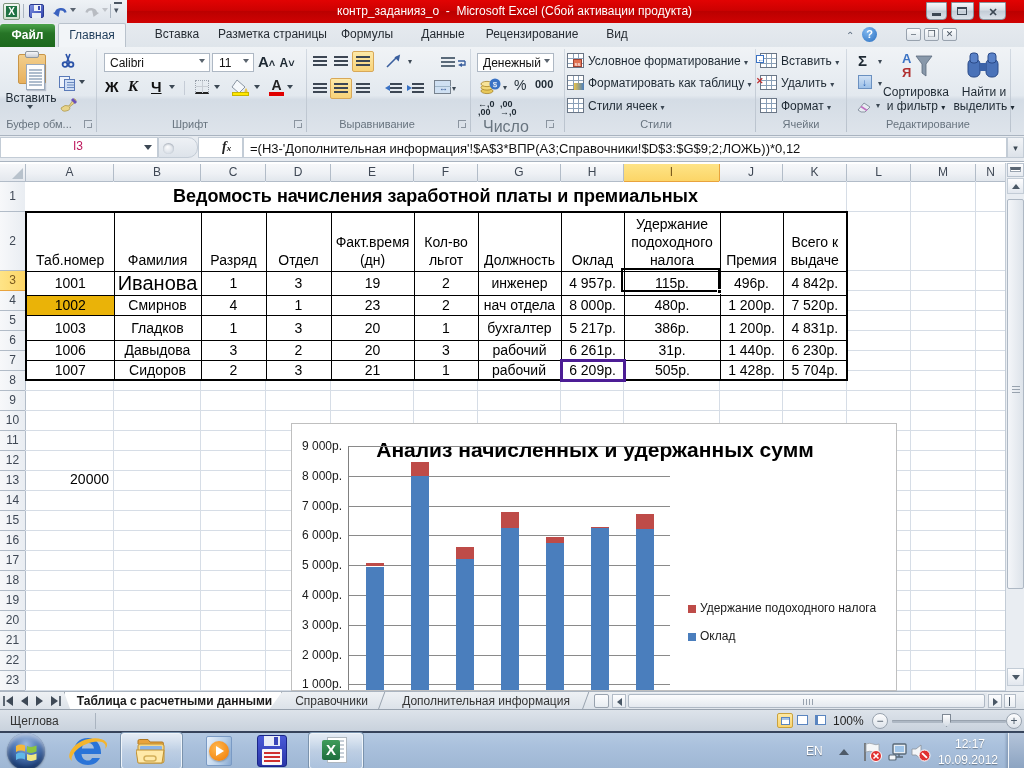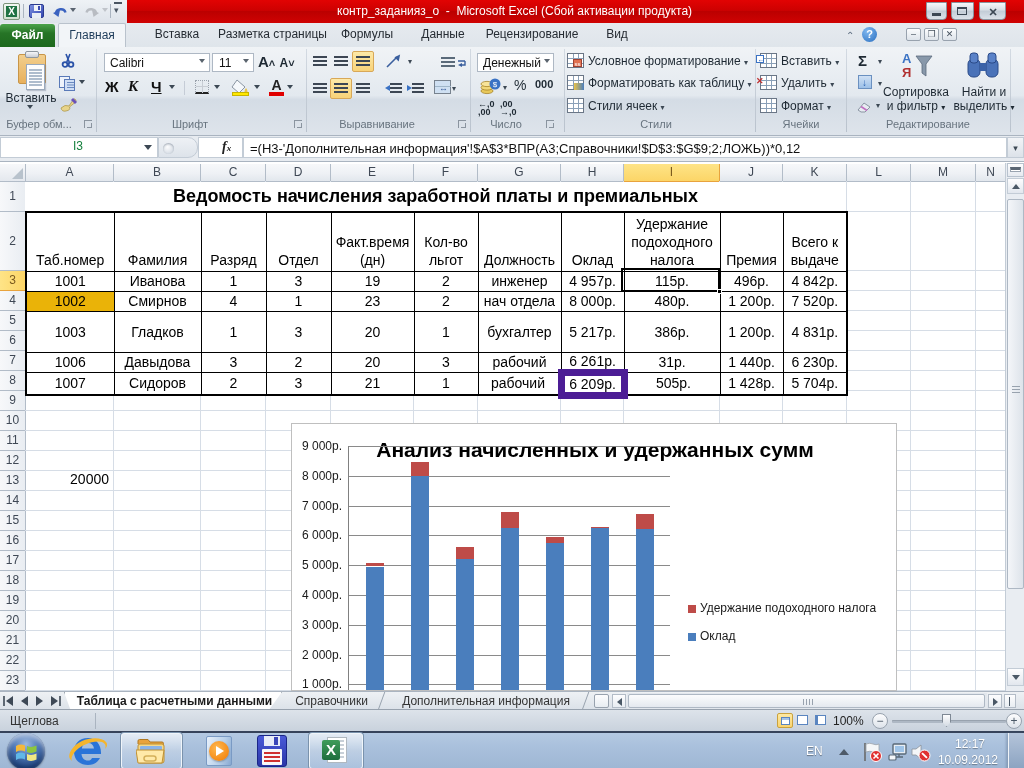--- a/index.html
+++ b/index.html
@@ -64,21 +64,21 @@
 <div class="a" style="left:96px;top:2px;width:1px;height:83px;background:linear-gradient(#d3dae2,#b9c2cd);"></div>
 <div class="a" style="left:306px;top:2px;width:1px;height:83px;background:linear-gradient(#d3dae2,#b9c2cd);"></div>
 <div class="a" style="left:470px;top:2px;width:1px;height:83px;background:linear-gradient(#d3dae2,#b9c2cd);"></div>
 <div class="a" style="left:564px;top:2px;width:1px;height:83px;background:linear-gradient(#d3dae2,#b9c2cd);"></div>
 <div class="a" style="left:755px;top:2px;width:1px;height:83px;background:linear-gradient(#d3dae2,#b9c2cd);"></div>
 <div class="a" style="left:846px;top:2px;width:1px;height:83px;background:linear-gradient(#d3dae2,#b9c2cd);"></div>
 <div class="a" style="left:1010px;top:2px;width:1px;height:83px;background:linear-gradient(#d3dae2,#b9c2cd);"></div>
 <div class="a" style="left:-31px;top:71px;width:140px;text-align:center;font-size:11px;color:#68747f;">Буфер обм...</div>
 <div class="a" style="left:120px;top:71px;width:140px;text-align:center;font-size:11px;color:#68747f;">Шрифт</div>
 <div class="a" style="left:307px;top:71px;width:140px;text-align:center;font-size:11px;color:#68747f;">Выравнивание</div>
-<div class="a" style="left:436px;top:71px;width:140px;text-align:center;font-size:11px;color:#68747f;">Число</div>
+<div class="a" style="left:436px;top:71px;width:140px;text-align:center;font-size:16px;color:#68747f;">Число</div>
 <div class="a" style="left:586px;top:71px;width:140px;text-align:center;font-size:11px;color:#68747f;">Стили</div>
 <div class="a" style="left:731px;top:71px;width:140px;text-align:center;font-size:11px;color:#68747f;">Ячейки</div>
 <div class="a" style="left:858px;top:71px;width:140px;text-align:center;font-size:11px;color:#68747f;">Редактирование</div>
 <div class="a" style="left:84px;top:73px;width:8px;height:8px;border-left:1px solid #8a949f;border-top:1px solid #8a949f;">
         <div class="a" style="left:2px;top:2px;width:5px;height:5px;border-right:1.5px solid #8a949f;border-bottom:1.5px solid #8a949f;"></div>
       </div>
 <div class="a" style="left:294px;top:73px;width:8px;height:8px;border-left:1px solid #8a949f;border-top:1px solid #8a949f;">
         <div class="a" style="left:2px;top:2px;width:5px;height:5px;border-right:1.5px solid #8a949f;border-bottom:1.5px solid #8a949f;"></div>
       </div>
 <div class="a" style="left:458px;top:73px;width:8px;height:8px;border-left:1px solid #8a949f;border-top:1px solid #8a949f;">
@@ -267,21 +267,21 @@
           <rect x="2" y="8" width="12" height="18" rx="5" fill="#4a72b8" stroke="#2a4a88" stroke-width="1"></rect>
           <rect x="20" y="8" width="12" height="18" rx="5" fill="#4a72b8" stroke="#2a4a88" stroke-width="1"></rect>
           <rect x="4" y="2" width="8" height="10" rx="3" fill="#5a82c8" stroke="#2a4a88" stroke-width="1"></rect>
           <rect x="22" y="2" width="8" height="10" rx="3" fill="#5a82c8" stroke="#2a4a88" stroke-width="1"></rect>
           <rect x="14" y="12" width="6" height="8" fill="#3a62a8"></rect>
         </svg></div>
 <div class="a" style="left:948px;top:38px;width:72px;font-size:12px;color:#1e2933;text-align:center;">Найти и<br>выделить <span style="font-size:8px;">▾</span></div>
 </div>
 <div class="a" style="left:0;top:136px;width:1024px;height:26px;background:#e7ebf0;border-bottom:1px solid #aab4c0;">
 <div class="a" style="left:0px;top:1px;width:158px;height:21px;background:#fff;border:1px solid #c3ccd6;"></div>
-<div class="a" style="left:58px;top:3px;width:40px;font-size:12px;color:#15803d;text-align:center;">I3</div>
+<div class="a" style="left:58px;top:3px;width:40px;font-size:12px;color:#be185d;text-align:center;">I3</div>
 <div class="a" style="left:144px;top:9px;width:0;height:0;border-left:4px solid transparent;border-right:4px solid transparent;border-top:5px solid #3c4854;"></div>
 <div class="a" style="left:158px;top:1px;width:40px;height:21px;background:linear-gradient(#eef1f5,#dde3ea);border:1px solid #c3ccd6;border-radius:0 10px 10px 0;">
         <div class="a" style="left:4px;top:5px;width:11px;height:11px;border-radius:50%;background:radial-gradient(circle at 40% 35%,#fdfdfe,#c9d2dc);box-shadow:inset 0 1px 2px rgba(120,130,145,.6);"></div>
       </div>
 <div class="a" style="left:198px;top:1px;width:45px;height:21px;background:#fff;border:1px solid #c3ccd6;"></div>
 <div class="a" style="left:222px;top:3px;width:20px;height:17px;font-family:'Liberation Serif',serif;font-style:italic;font-weight:bold;font-size:14px;color:#222;">f<span style="font-size:9px;">x</span></div>
 <div class="a" style="left:243px;top:1px;width:764px;height:21px;background:#fff;border:1px solid #c3ccd6;"></div>
 <div class="a" style="left:250px;top:5px;width:750px;font-size:13px;color:#111;white-space:nowrap;">=(H3-'Дополнительная информация'!$A$3*ВПР(A3;Справочники!$D$3:$G$9;2;ЛОЖЬ))*0,12</div>
 <div class="a" style="left:1007px;top:1px;width:17px;height:21px;background:linear-gradient(#f2f4f7,#dce2e9);border:1px solid #c3ccd6;color:#3c4854;font-size:9px;text-align:center;line-height:20px;">▾</div>
 </div>
@@ -366,21 +366,21 @@
             <td style="border:1px solid #000;background:#fff;text-align:center;vertical-align:bottom;font-size:14px;padding:0 0 2px 0;line-height:18px;">Факт.время<br>(дн)</td>
             <td style="border:1px solid #000;background:#fff;text-align:center;vertical-align:bottom;font-size:14px;padding:0 0 2px 0;line-height:18px;">Кол-во<br>льгот</td>
             <td style="border:1px solid #000;background:#fff;text-align:center;vertical-align:bottom;font-size:14px;padding:0 0 2px 0;line-height:18px;">Должность</td>
             <td style="border:1px solid #000;background:#fff;text-align:center;vertical-align:bottom;font-size:14px;padding:0 0 2px 0;line-height:18px;">Оклад</td>
             <td style="border:1px solid #000;background:#fff;text-align:center;vertical-align:bottom;font-size:14px;padding:0 0 2px 0;line-height:18px;">Удержание<br>подоходного<br>налога</td>
             <td style="border:1px solid #000;background:#fff;text-align:center;vertical-align:bottom;font-size:14px;padding:0 0 2px 0;line-height:18px;">Премия</td>
             <td style="border:1px solid #000;background:#fff;text-align:center;vertical-align:bottom;font-size:14px;padding:0 0 2px 0;line-height:18px;">Всего к<br>выдаче</td>
           </tr>
 <tr style="height:20px;">
             <td style="border:1px solid #000;background:#fff;text-align:center;vertical-align:middle;font-size:14px;padding:0;">1001</td>
-            <td style="border:1px solid #000;background:#fff;text-align:center;vertical-align:middle;font-size:14px;padding:0;">Иванова</td>
+            <td style="border:1px solid #000;background:#fff;text-align:center;vertical-align:middle;font-size:20px;padding:0;">Иванова</td>
             <td style="border:1px solid #000;background:#fff;text-align:center;vertical-align:middle;font-size:14px;padding:0;">1</td>
             <td style="border:1px solid #000;background:#fff;text-align:center;vertical-align:middle;font-size:14px;padding:0;">3</td>
             <td style="border:1px solid #000;background:#fff;text-align:center;vertical-align:middle;font-size:14px;padding:0;">19</td>
             <td style="border:1px solid #000;background:#fff;text-align:center;vertical-align:middle;font-size:14px;padding:0;">2</td>
             <td style="border:1px solid #000;background:#fff;text-align:center;vertical-align:middle;font-size:14px;padding:0;">инженер</td>
             <td style="border:1px solid #000;background:#fff;text-align:center;vertical-align:middle;font-size:14px;padding:0;">4 957р.</td>
             <td style="border:1px solid #000;background:#fff;text-align:center;vertical-align:middle;font-size:14px;padding:0;">115р.</td>
             <td style="border:1px solid #000;background:#fff;text-align:center;vertical-align:middle;font-size:14px;padding:0;">496р.</td>
             <td style="border:1px solid #000;background:#fff;text-align:center;vertical-align:middle;font-size:14px;padding:0;">4 842р.</td>
           </tr>
@@ -399,21 +399,21 @@
           </tr>
 <tr style="height:20px;">
             <td style="border:1px solid #000;background:#fff;text-align:center;vertical-align:middle;font-size:14px;padding:0;">1003</td>
             <td style="border:1px solid #000;background:#fff;text-align:center;vertical-align:middle;font-size:14px;padding:0;">Гладков</td>
             <td style="border:1px solid #000;background:#fff;text-align:center;vertical-align:middle;font-size:14px;padding:0;">1</td>
             <td style="border:1px solid #000;background:#fff;text-align:center;vertical-align:middle;font-size:14px;padding:0;">3</td>
             <td style="border:1px solid #000;background:#fff;text-align:center;vertical-align:middle;font-size:14px;padding:0;">20</td>
             <td style="border:1px solid #000;background:#fff;text-align:center;vertical-align:middle;font-size:14px;padding:0;">1</td>
             <td style="border:1px solid #000;background:#fff;text-align:center;vertical-align:middle;font-size:14px;padding:0;">бухгалтер</td>
             <td style="border:1px solid #000;background:#fff;text-align:center;vertical-align:middle;font-size:14px;padding:0;">5 217р.</td>
-            <td style="border:1px solid #000;background:#fff;text-align:center;vertical-align:middle;font-size:14px;padding:12px;">386р.</td>
+            <td style="border:1px solid #000;background:#fff;text-align:center;vertical-align:middle;font-size:14px;padding:4px;">386р.</td>
             <td style="border:1px solid #000;background:#fff;text-align:center;vertical-align:middle;font-size:14px;padding:0;">1 200р.</td>
             <td style="border:1px solid #000;background:#fff;text-align:center;vertical-align:middle;font-size:14px;padding:0;">4 831р.</td>
           </tr>
 <tr style="height:20px;">
             <td style="border:1px solid #000;background:#fff;text-align:center;vertical-align:middle;font-size:14px;padding:0;">1006</td>
             <td style="border:1px solid #000;background:#fff;text-align:center;vertical-align:middle;font-size:14px;padding:0;">Давыдова</td>
             <td style="border:1px solid #000;background:#fff;text-align:center;vertical-align:middle;font-size:14px;padding:0;">3</td>
             <td style="border:1px solid #000;background:#fff;text-align:center;vertical-align:middle;font-size:14px;padding:0;">2</td>
             <td style="border:1px solid #000;background:#fff;text-align:center;vertical-align:middle;font-size:14px;padding:0;">20</td>
             <td style="border:1px solid #000;background:#fff;text-align:center;vertical-align:middle;font-size:14px;padding:0;">3</td>
@@ -424,21 +424,21 @@
             <td style="border:1px solid #000;background:#fff;text-align:center;vertical-align:middle;font-size:14px;padding:0;">6 230р.</td>
           </tr>
 <tr style="height:20px;">
             <td style="border:1px solid #000;background:#fff;text-align:center;vertical-align:middle;font-size:14px;padding:0;">1007</td>
             <td style="border:1px solid #000;background:#fff;text-align:center;vertical-align:middle;font-size:14px;padding:0;">Сидоров</td>
             <td style="border:1px solid #000;background:#fff;text-align:center;vertical-align:middle;font-size:14px;padding:0;">2</td>
             <td style="border:1px solid #000;background:#fff;text-align:center;vertical-align:middle;font-size:14px;padding:0;">3</td>
             <td style="border:1px solid #000;background:#fff;text-align:center;vertical-align:middle;font-size:14px;padding:0;">21</td>
             <td style="border:1px solid #000;background:#fff;text-align:center;vertical-align:middle;font-size:14px;padding:0;">1</td>
             <td style="border:1px solid #000;background:#fff;text-align:center;vertical-align:middle;font-size:14px;padding:0;">рабочий</td>
-            <td style="border:7px solid #4c1d95;background:#fff;text-align:center;vertical-align:middle;font-size:14px;padding:0;">6 209р.</td>
+            <td style="border:3px solid #4c1d95;background:#fff;text-align:center;vertical-align:middle;font-size:14px;padding:0;">6 209р.</td>
             <td style="border:1px solid #000;background:#fff;text-align:center;vertical-align:middle;font-size:14px;padding:0;">505р.</td>
             <td style="border:1px solid #000;background:#fff;text-align:center;vertical-align:middle;font-size:14px;padding:0;">1 428р.</td>
             <td style="border:1px solid #000;background:#fff;text-align:center;vertical-align:middle;font-size:14px;padding:0;">5 704р.</td>
           </tr>
 </tbody>
       </table>
 <div class="a" style="left:621px;top:106px;width:99px;height:24px;border:2px solid #000;"></div>
 <div class="a" style="left:717px;top:126.5px;width:5px;height:5px;background:#000;border:1px solid #fff;"></div>
 <div class="a" style="left:25px;top:309px;width:84px;text-align:right;font-size:14px;color:#000;">20000</div>
 <div class="a" style="left:291px;top:261px;width:606px;height:268px;background:#fff;border:1px solid #bfbfbf;overflow:hidden;">

